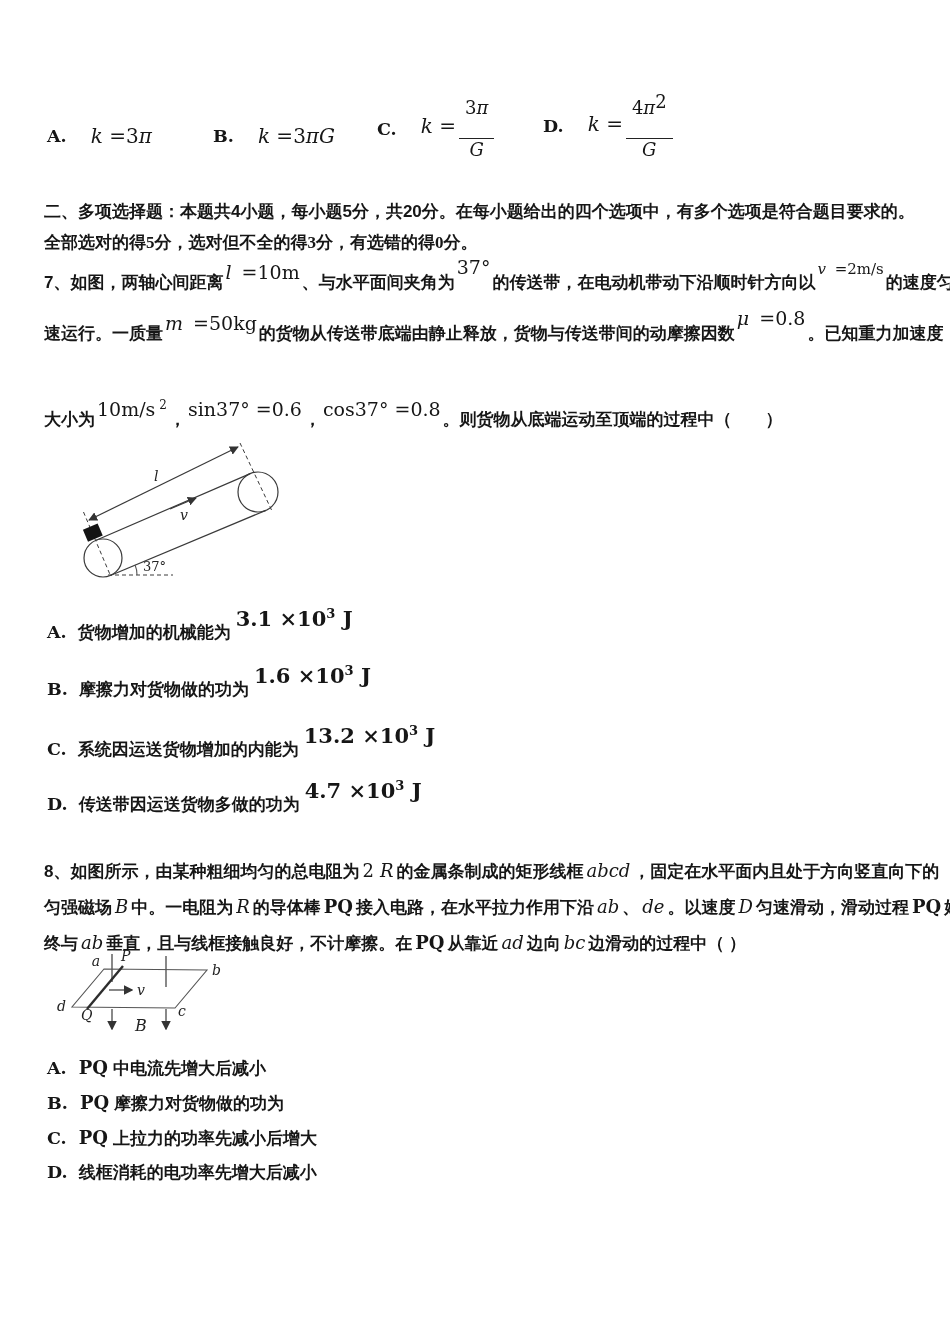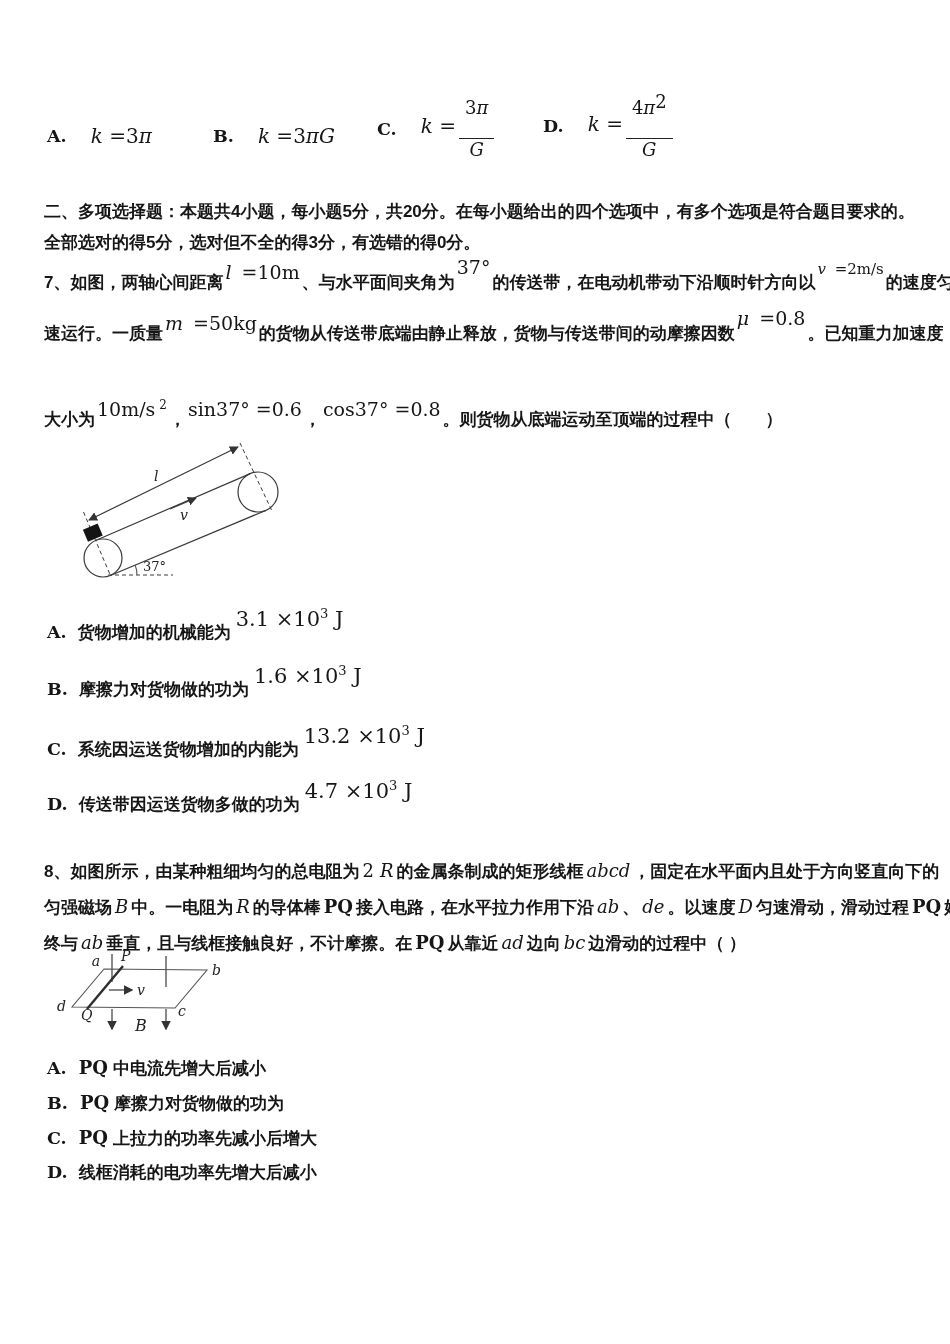--- a/index.html
+++ b/index.html
@@ -12,21 +12,21 @@
   .math{font-family:"DejaVu Serif",serif;font-weight:400;font-size:19px;}
   .math.it{font-style:italic;}
   .math.bd{font-weight:700;font-style:normal;}
   .math.up{position:relative;top:-9px;margin:0 2px;}
   .math.up2{position:relative;top:-14px;margin:0 2px;}
   .math.sm{font-size:15px;}
   .math.sup{font-size:12px;vertical-align:super;}
   .math.fl{font-size:18px;margin:0 3px;}
   .olabel{font-family:"DejaVu Serif",serif;font-weight:700;font-size:17.5px;margin-right:11px;font-style:normal;}
   .opt{position:absolute;white-space:nowrap;font-size:17px;font-weight:600;}
-  .opt .val{font-family:"DejaVu Serif",serif;font-weight:400;font-size:21px;position:relative;top:-12px;margin-left:5px;}
+  .opt .val{font-family:"DejaVu Serif",serif;font-weight:700;font-size:21px;position:relative;top:-12px;margin-left:5px;}
   .opt .val sup{font-size:13px;}
   .opt .pq{font-family:"DejaVu Serif",serif;font-size:18px;margin:0 5px 0 1px;}
   .opt .pq:empty{margin:0;}
   .q6opt{position:absolute;display:flex;align-items:center;gap:13px;}
   .q6opt .math{font-size:20px;}
   .q6opt .frac .math{font-size:18px;}
   .frac{display:inline-block;vertical-align:middle;text-align:center;line-height:1.15;margin:0 3px;}
   .frac .num{display:block;border-bottom:1.4px solid #222;padding:0 6px 19px;}
   .frac .den{display:block;padding-top:1px;}
   svg.fig{position:absolute;overflow:visible;}
@@ -51,21 +51,21 @@
 <div class="q6opt" style="left:377px;top:100px;height:58px;">
   <span class="olabel">C.</span>
   <span><span class="math it">k</span><span class="math "> =</span><span class="frac"><span class="num"><span class="math ">3</span><span class="math it">π</span></span><span class="den"><span class="math it">G</span></span></span></span>
 </div>
 <div class="q6opt" style="left:543px;top:94px;height:64px;">
   <span class="olabel">D.</span>
   <span><span class="math it">k</span><span class="math "> =</span><span class="frac"><span class="num"><span class="math ">4</span><span class="math it">π</span><span class="math sup">2</span></span><span class="den"><span class="math it">G</span></span></span></span>
 </div>
 
 <div class="line" style="left:44px;top:186px;font-weight:700;">二、多项选择题：本题共4小题，每小题5分，共20分。在每小题给出的四个选项中，有多个选项是符合题目要求的。</div>
-<div class="line" style="left:44px;top:217px;font-weight:700;">全部选对的得5分，选对但不全的得3分，有选错的得0分。</div>
+<div class="line" style="left:44px;top:217px;font-weight:700;font-family:Liberation Serif, serif;">全部选对的得5分，选对但不全的得3分，有选错的得0分。</div>
 
 <div class="line" style="left:44px;top:255px;"><span class="cn">7、如图，两轴心间距离</span><span class="math it up">l</span><span class="math up"> =10m</span><span class="cn">、与水平面间夹角为</span><span class="math up2">37°</span><span class="cn">的传送带，在电动机带动下沿顺时针方向以</span><span class="math it up2 sm">v</span><span class="math up2 sm"> =2m/s</span><span class="cn">的速度匀</span></div>
 <div class="line" style="left:44px;top:306px;"><span class="cn">速运行。一质量</span><span class="math it up">m</span><span class="math up"> =50kg</span><span class="cn">的货物从传送带底端由静止释放，货物与传送带间的动摩擦因数</span><span class="math it up2">μ</span><span class="math up2"> =0.8</span><span class="cn">。已知重力加速度</span></div>
 <div class="line" style="left:44px;top:388px;"><span class="cn">大小为</span><span class="math up">10m/s</span><span class="math up sup">2</span><span class="cn">，</span><span class="math up">sin37° =0.6</span><span class="cn">，</span><span class="math up">cos37° =0.8</span><span class="cn">。则货物从底端运动至顶端的过程中（　　）</span></div>
 
 <svg class="fig" style="left:60px;top:435px;" width="240" height="165" viewBox="0 0 240 165">
   <defs>
     <marker id="ar" viewBox="0 0 10 10" refX="9" refY="5" markerWidth="7.5" markerHeight="7.5" orient="auto-start-reverse">
       <path d="M0 0 L10 5 L0 10 z" fill="#333"></path>
     </marker>

